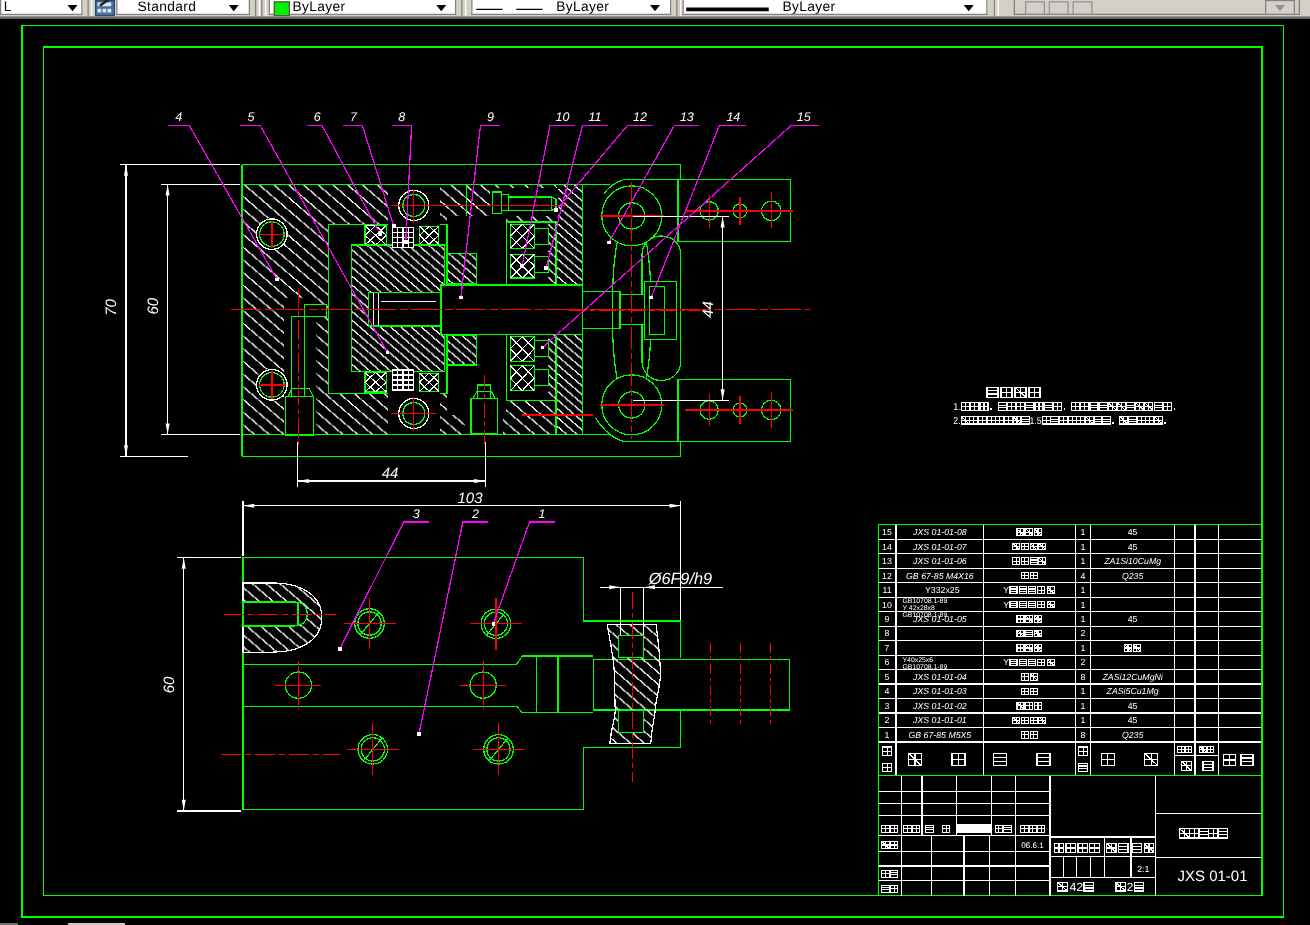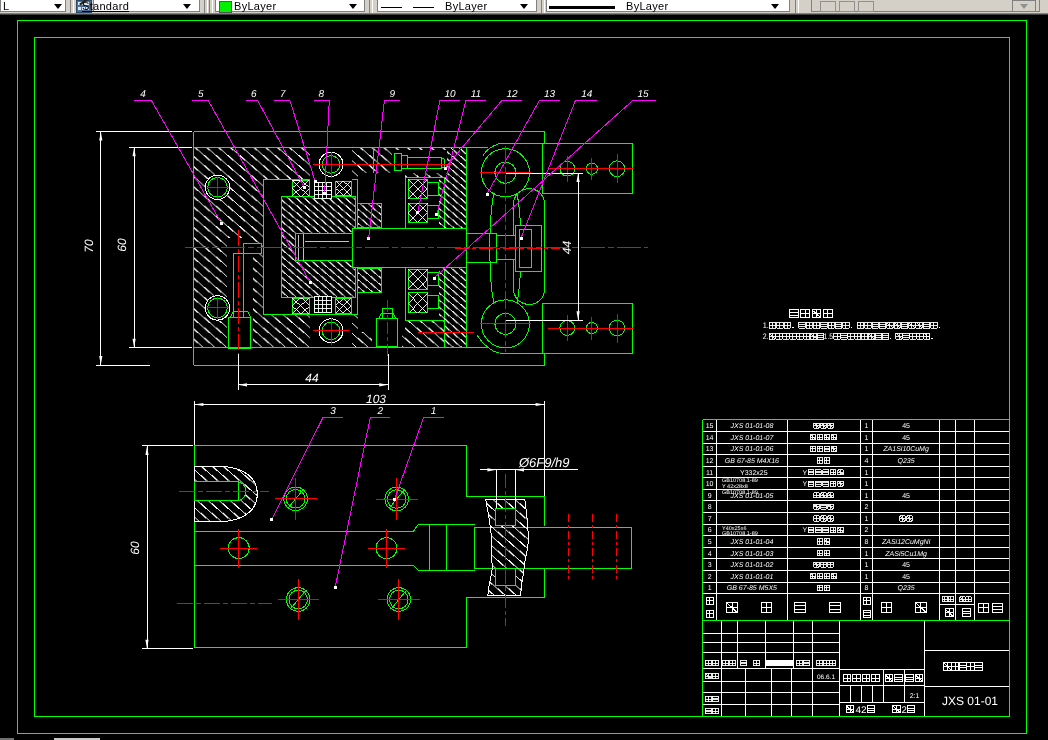--- a/index.html
+++ b/index.html
@@ -24,21 +24,21 @@
 
   <div style="position:absolute;left:76px;top:0;width:14px;height:11px;background:#4a6f9b;border:1px solid #2a4a6b;">
     <div style="position:absolute;left:1px;top:1px;width:11px;height:3px;background:#dce6f0;"></div>
     <div style="position:absolute;left:1px;top:6px;width:3px;height:3px;background:#dce6f0;"></div>
     <div style="position:absolute;left:5px;top:6px;width:3px;height:3px;background:#dce6f0;"></div>
     <div style="position:absolute;left:9px;top:6px;width:3px;height:3px;background:#dce6f0;"></div>
     <div style="position:absolute;left:2px;top:0px;width:9px;height:2px;background:#222;transform:rotate(-35deg);"></div>
   </div>
 
   <div class="f" style="left:93px;width:107px;"></div>
-  <div class="txt" style="left:82px;text-decoration:underline;">Standard</div>
+  <div class="txt" style="left:110px;">Standard</div>
   <div class="arr" style="left:183px;"></div>
   <div class="sep" style="left:204px;"></div>
   <div class="sep" style="left:209px;"></div>
 
   <div class="f" style="left:215px;width:150px;"></div>
   <div style="position:absolute;left:219px;top:1px;width:11px;height:10px;background:#00f000;border:1px solid #555;"></div>
   <div class="txt" style="left:234px;">ByLayer</div>
   <div class="arr" style="left:349px;"></div>
   <div class="sep" style="left:369px;"></div>
 

